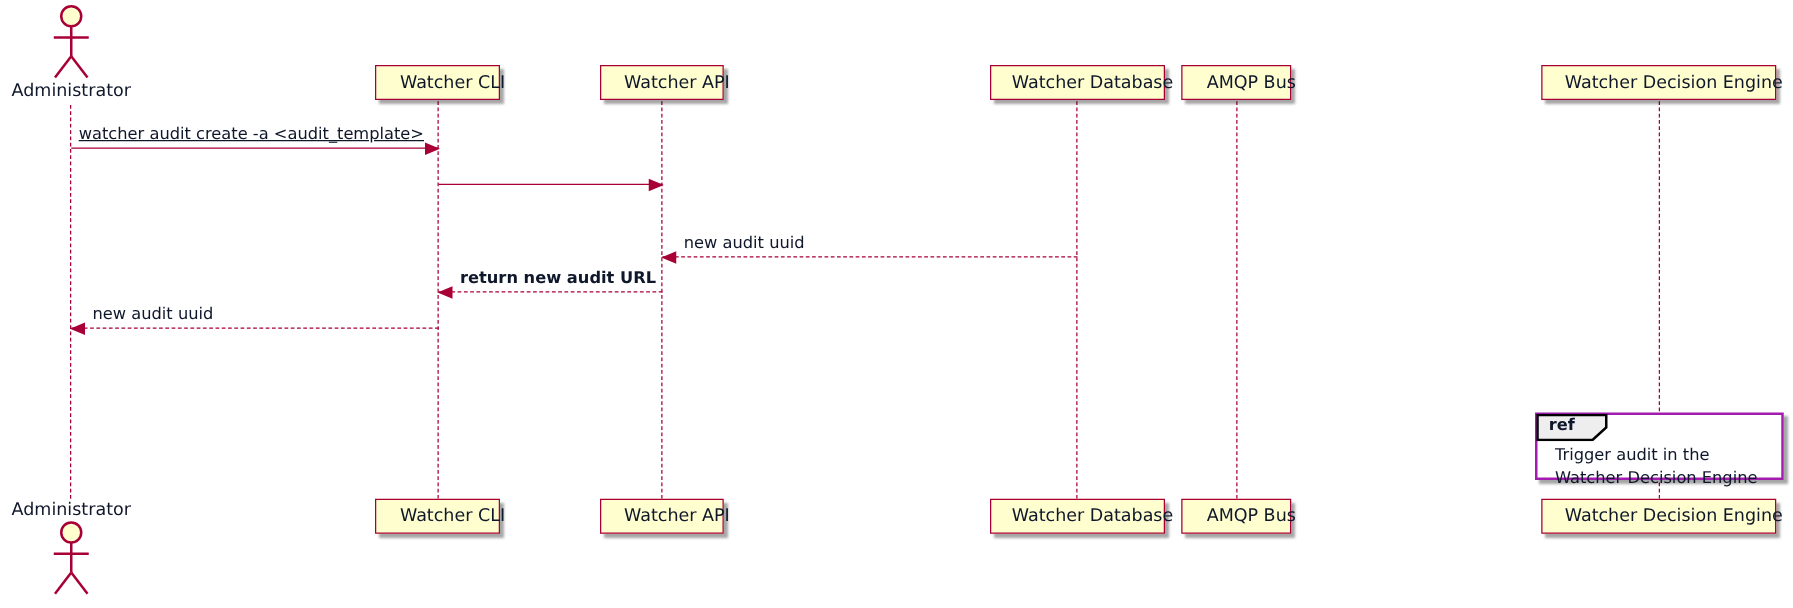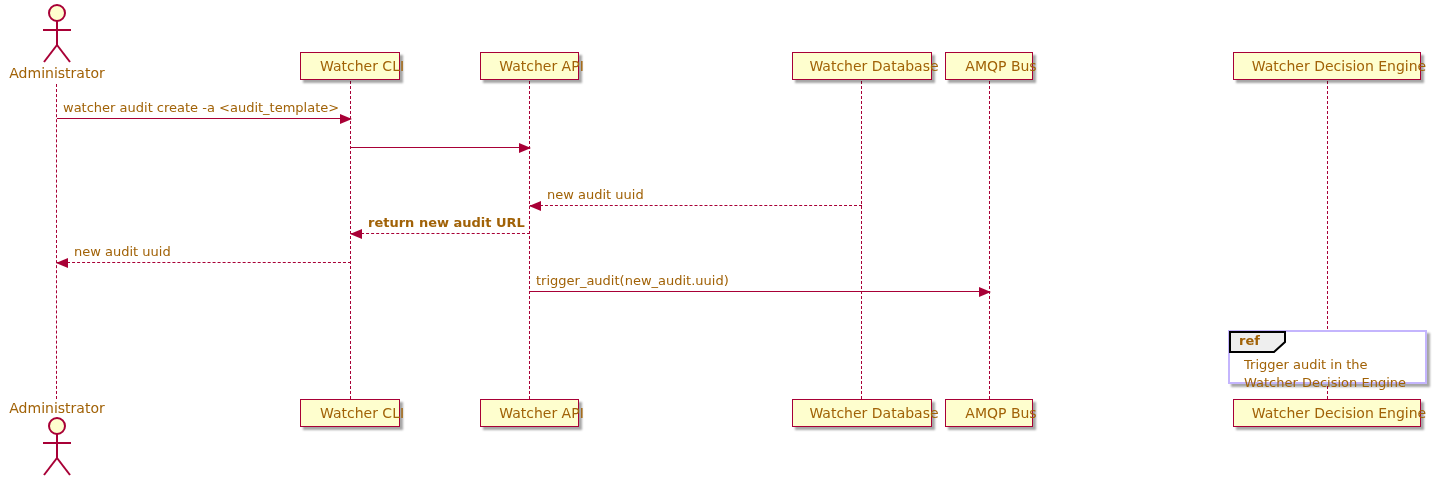--- a/index.html
+++ b/index.html
@@ -6,21 +6,21 @@
     margin: 0;
     padding: 0;
     background: #ffffff;
   }
   #canvas {
     position: relative;
     width: 1434px;
     height: 486px;
     background: #ffffff;
     font-family: "DejaVu Sans", "Liberation Sans", sans-serif;
-    color: #a16207;
+    color: #0f172a;
     overflow: hidden;
   }
   
   .lifeline {
     position: absolute;
     width: 0;
     border-left: 1px dashed #A80036;
   }
   
   .participant {
@@ -73,21 +73,21 @@
     width: 0; height: 0;
     border-top: 5px solid transparent;
     border-bottom: 5px solid transparent;
   }
   .arrowhead.right { right: -1px; border-left: 12px solid #A80036; }
   .arrowhead.left  { left: -1px;  border-right: 12px solid #A80036; }
   
   .ref-box {
     position: absolute;
     background: #ffffff;
-    border: 2px solid #c4b5fd;
+    border: 2px solid #a21caf;
     box-shadow: 3px 3px 2px rgba(0,0,0,0.35);
     box-sizing: border-box;
   }
   .ref-header {
     position: absolute;
     top: -1px; left: -1px;
   }
   .ref-keyword {
     position: absolute;
     top: 1px; left: 9px;
@@ -122,21 +122,21 @@
     <line x1="18" y1="42" x2="31" y2="59" stroke="#A80036" stroke-width="2"></line>
   </svg>
   <div class="actor-label" style="left:8px; top:65px; width:98px;">Administrator</div>
 
   <div class="participant" style="left:300px; top:52px; width:100px;">Watcher CLI</div>
   <div class="participant" style="left:480px; top:52px; width:99px;">Watcher API</div>
   <div class="participant" style="left:792px; top:52px; width:140px;">Watcher Database</div>
   <div class="participant" style="left:945px; top:52px; width:88px;">AMQP Bus</div>
   <div class="participant" style="left:1233px; top:52px; width:188px;">Watcher Decision Engine</div>
 
-  <div class="message solid dir-right" style="left:57px; top:100px; width:294px;">
+  <div class="message solid dir-right" style="left:57px; top:100px; width:294px;text-decoration:underline;">
     <span class="msg-label">watcher audit create -a &lt;audit_template&gt;</span>
     <div class="msg-line"></div>
     <i class="arrowhead right"></i>
   </div>
 
   <div class="message solid dir-right" style="left:351px; top:129px; width:179px;">
     <div class="msg-line"></div>
     <i class="arrowhead right"></i>
   </div>
 
@@ -152,25 +152,20 @@
     <div class="msg-line"></div>
     <i class="arrowhead left"></i>
   </div>
 
   <div class="message dashed dir-left" style="left:57px; top:244px; width:294px;">
     <span class="msg-label">new audit uuid</span>
     <div class="msg-line"></div>
     <i class="arrowhead left"></i>
   </div>
 
-  <div class="message solid dir-right" style="left:530px; top:273px; width:460px;">
-    <span class="msg-label">trigger_audit(new_audit.uuid)</span>
-    <div class="msg-line"></div>
-    <i class="arrowhead right"></i>
-  </div>
 
 
   <div class="ref-box" style="left:1228px; top:330px; width:199px; height:54px;">
     <svg class="ref-header" width="58" height="22" viewBox="0 0 58 22">
       <path d="M1,1 H56 V11 L45,21 H1 Z" fill="#EEEEEE" stroke="#000000" stroke-width="2"></path>
     </svg>
     <span class="ref-keyword">ref</span>
     <div class="ref-content">
       <div>Trigger audit in the</div>
       <div>Watcher Decision Engine</div>

